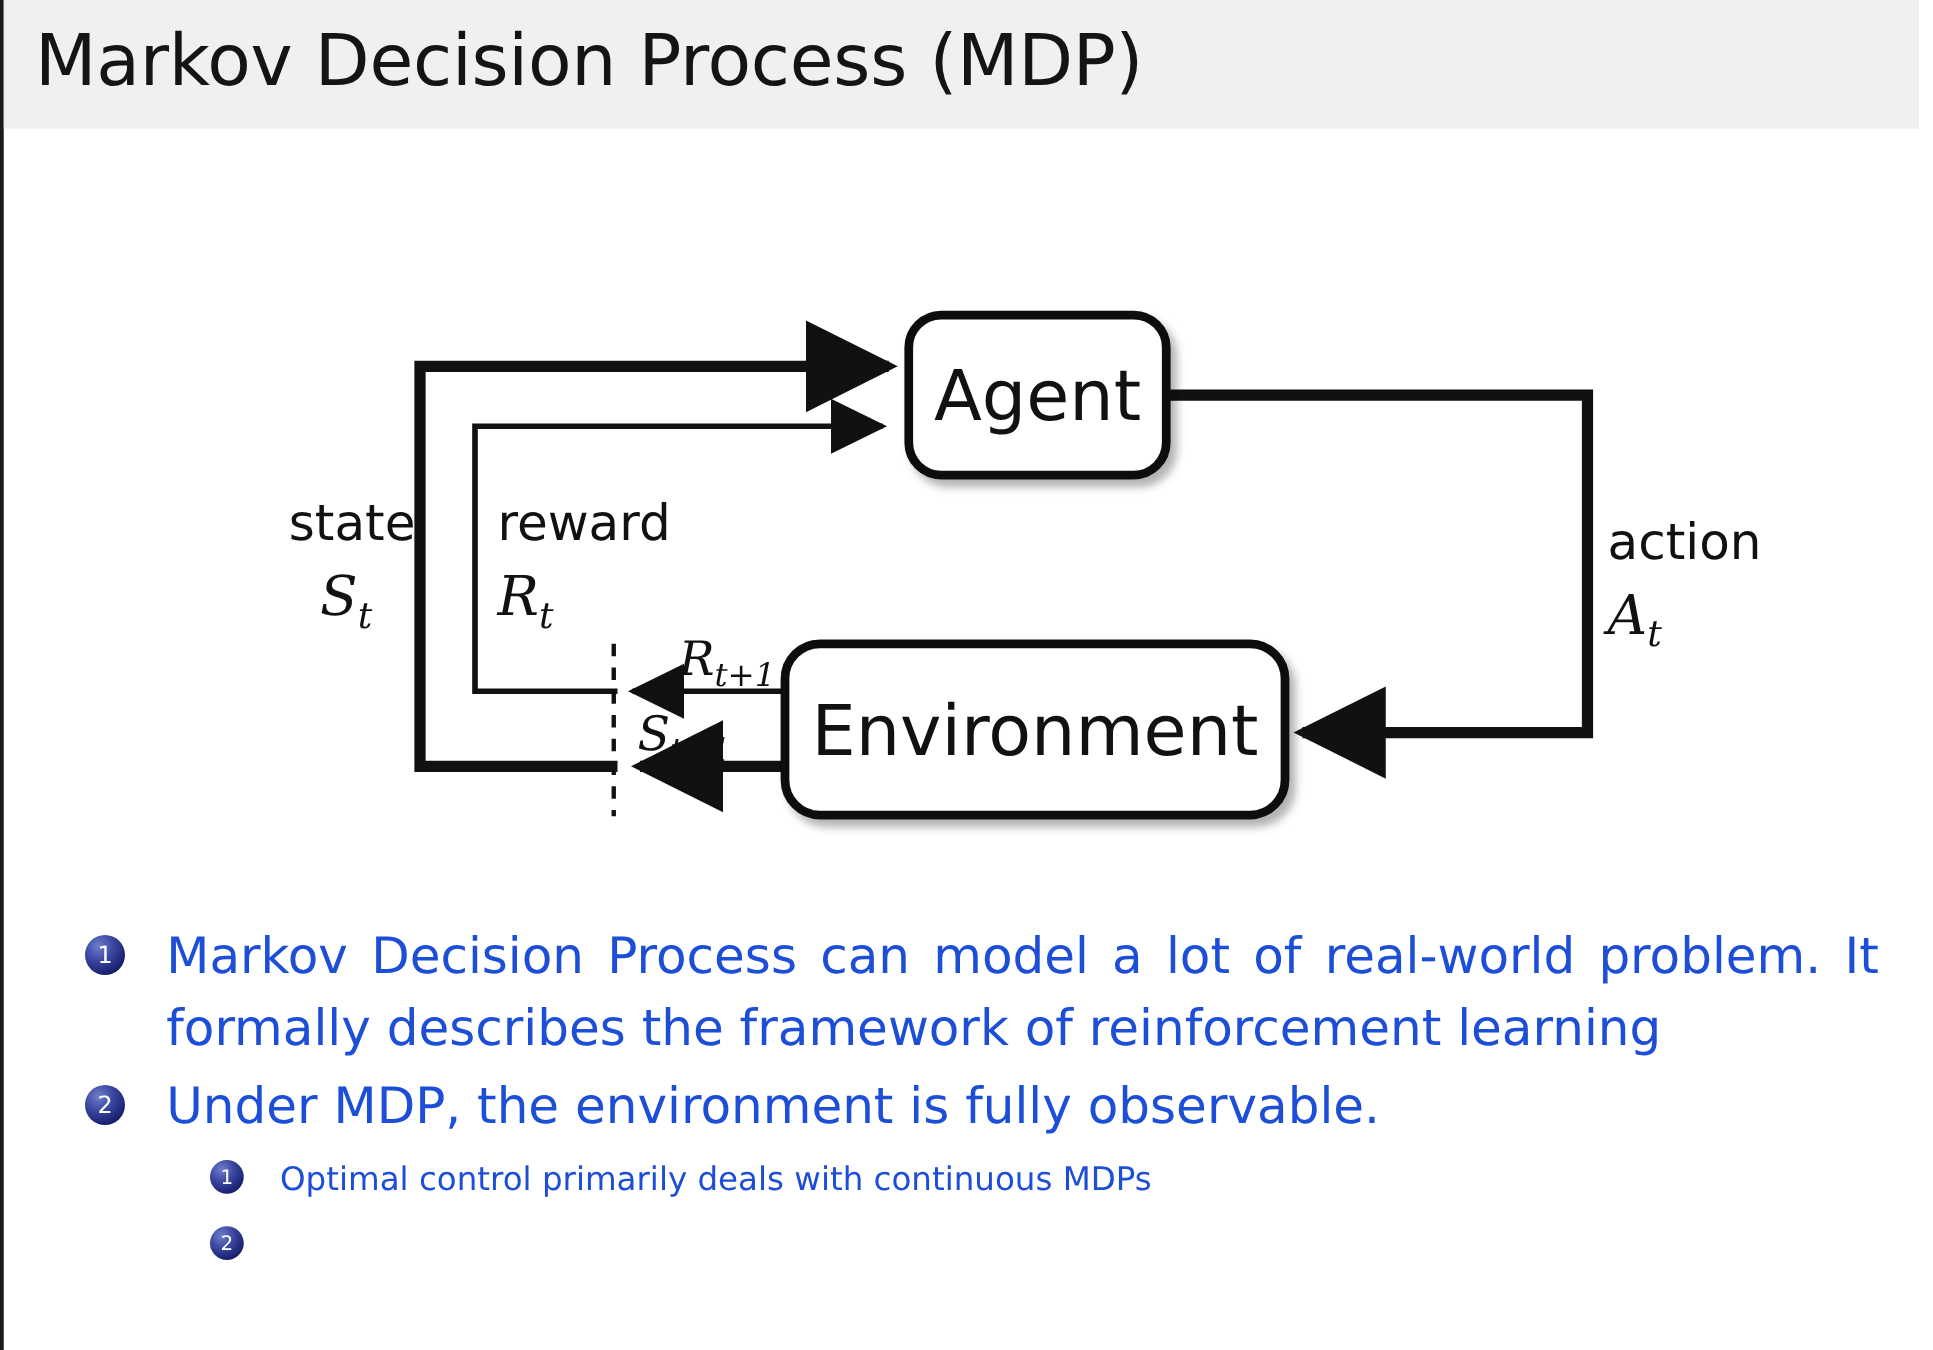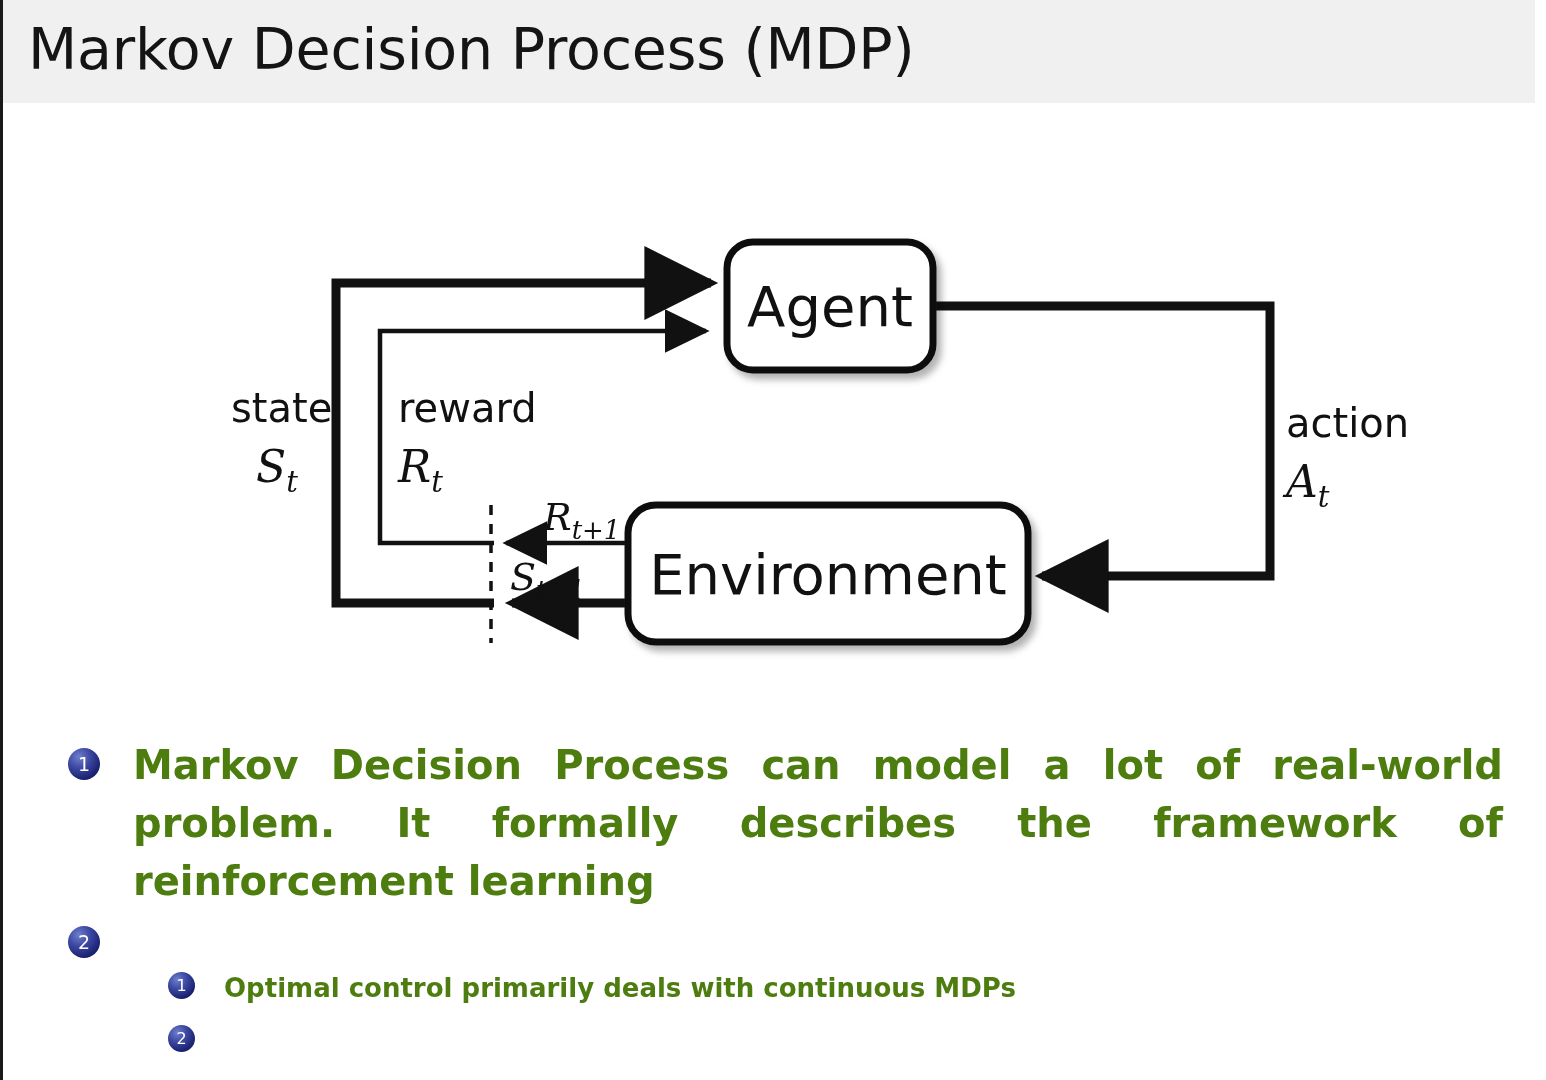--- a/index.html
+++ b/index.html
@@ -44,21 +44,21 @@
     font-weight: 400;
     line-height: 1.25;
     color: #141414;
     letter-spacing: -0.2px;
     white-space: nowrap;
   }
 
   
   #diagram {
     position: absolute;
-    left: 0; top: 0;
+    left: 0; top: 10px;
     width: 1230px;
     height: 720px;
   }
   #diagram svg { display: block; }
 
   .dgm-box-label {
     font-family: "DejaVu Sans", sans-serif;
     font-weight: 400;
     fill: #111111;
   }
@@ -115,23 +115,23 @@
     background: radial-gradient(circle at 34% 28%, #6f7fcc 0%, #3a46a0 38%, #1b2270 72%, #101548 100%);
   }
   .lvl2 .marker {
     width: 27px; height: 27px;
     line-height: 27px;
     font-size: 16px;
     margin-top: 10px;
     background: radial-gradient(circle at 34% 28%, #6f7fcc 0%, #3a46a0 38%, #1b2270 72%, #101548 100%);
   }
   .btext {
-    color: #4d7c0f;
-    font-family: "DejaVu Sans", sans-serif;
-    font-weight: 700;
+    color: #1d4ed8;
+    font-family: "DejaVu Sans", sans-serif;
+    font-weight: 400;
   }
   .lvl1 .btext {
     font-size: 40px;
     line-height: 58px;
     margin-left: 33px;
     max-width: 1370px;
     text-align: justify;
   }
   .lvl2 .btext {
     font-size: 26px;
@@ -215,20 +215,21 @@
 
   <div id="bullets">
 
     <div class="bullet-row lvl1">
       <div class="marker">1</div>
       <div class="btext">Markov Decision Process can model a lot of real-world problem. It formally describes the framework of reinforcement learning</div>
     </div>
 
     <div class="bullet-row lvl1">
       <div class="marker">2</div>
+      <div class="btext">Under MDP, the environment is fully observable.</div>
     </div>
 
     <div class="bullet-row lvl2">
       <div class="marker">1</div>
       <div class="btext">Optimal control primarily deals with continuous MDPs</div>
     </div>
 
     <div class="bullet-row lvl2">
       <div class="marker">2</div>
     </div>

